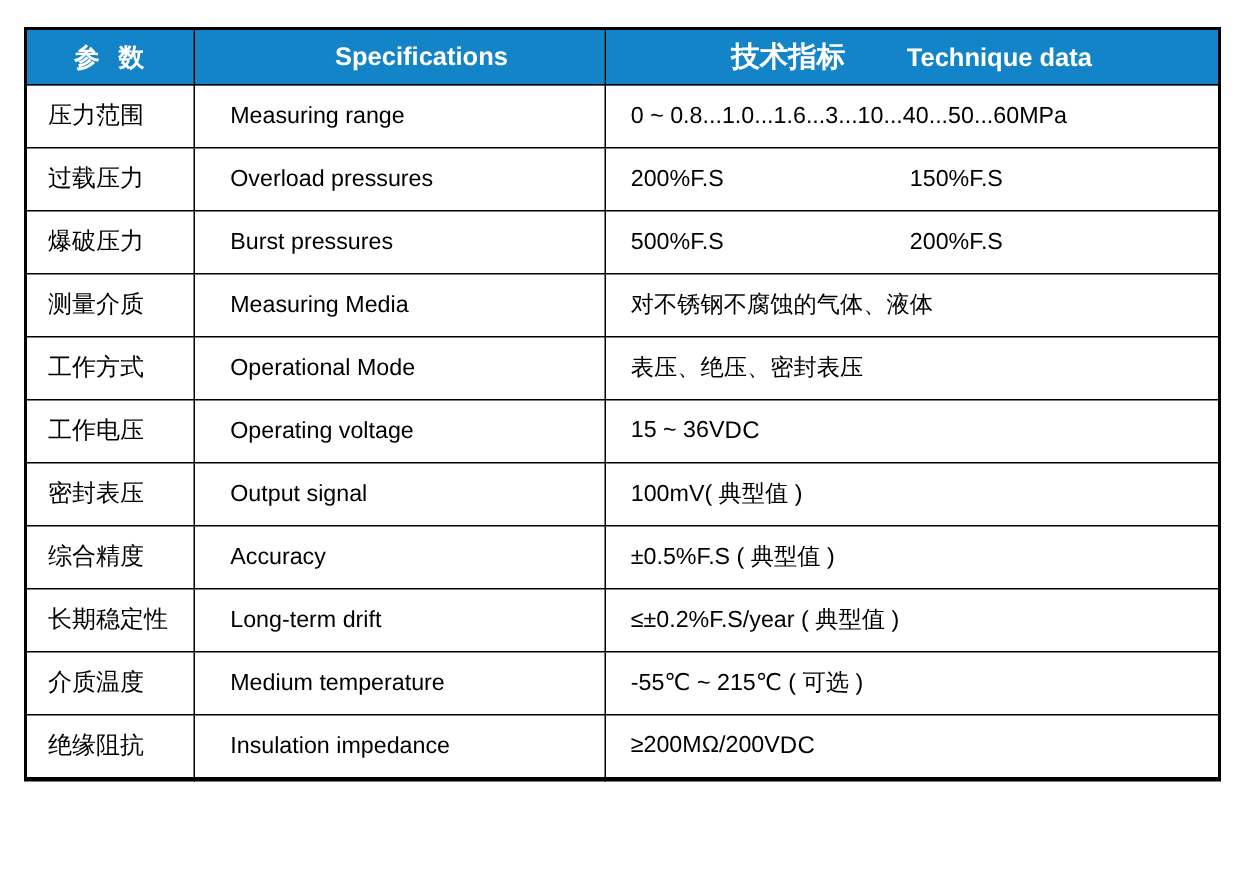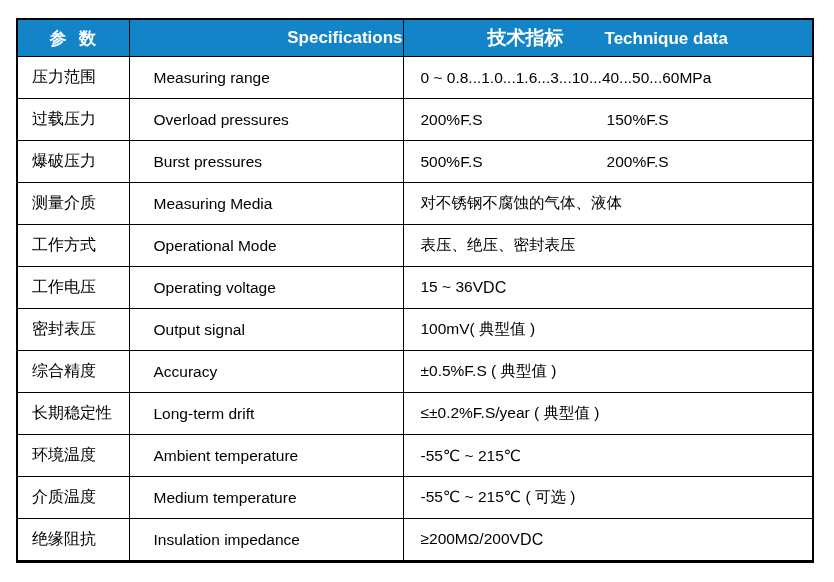--- a/index.html
+++ b/index.html
@@ -36,21 +36,21 @@
     color: #ffffff;
     font-weight: bold;
     font-size: 17px;
     height: 36px;
     border: 1px solid #000000;
     padding: 0;
     vertical-align: middle;
   }
   th.h1 { text-align: center; }
   th.h1 span { white-space: pre; letter-spacing: 1px; }
-  th.h2 { text-align: right; padding-left: 30px; }
+  th.h2 { text-align: center; padding-left: 30px; }
   th.h3 { text-align: center; }
   th.h3 .hgroup {
     display: inline-flex;
     align-items: baseline;
     gap: 41px;
   }
   .tech-cn { font-size: 19px; }
   .tech-en { font-size: 17px; }
 
   tbody td {
@@ -139,25 +139,20 @@
         <td class="c1">综合精度</td>
         <td class="c2">Accuracy</td>
         <td class="c3"><span>±0.5%F.S ( 典型值 )</span></td>
       </tr>
       <tr>
         <td class="c1">长期稳定性</td>
         <td class="c2">Long-term drift</td>
         <td class="c3"><span>≤±0.2%F.S/year ( 典型值 )</span></td>
       </tr>
       <tr>
-        <td class="c1">环境温度</td>
-        <td class="c2">Ambient temperature</td>
-        <td class="c3"><span>-55℃ ~ 215℃</span></td>
-      </tr>
-      <tr>
         <td class="c1">介质温度</td>
         <td class="c2">Medium temperature</td>
         <td class="c3"><span>-55℃ ~ 215℃ ( 可选 )</span></td>
       </tr>
       <tr>
         <td class="c1">绝缘阻抗</td>
         <td class="c2">Insulation impedance</td>
         <td class="c3"><span>≥200MΩ/200V</span><span class="sub">DC</span></td>
       </tr>
     </tbody>

